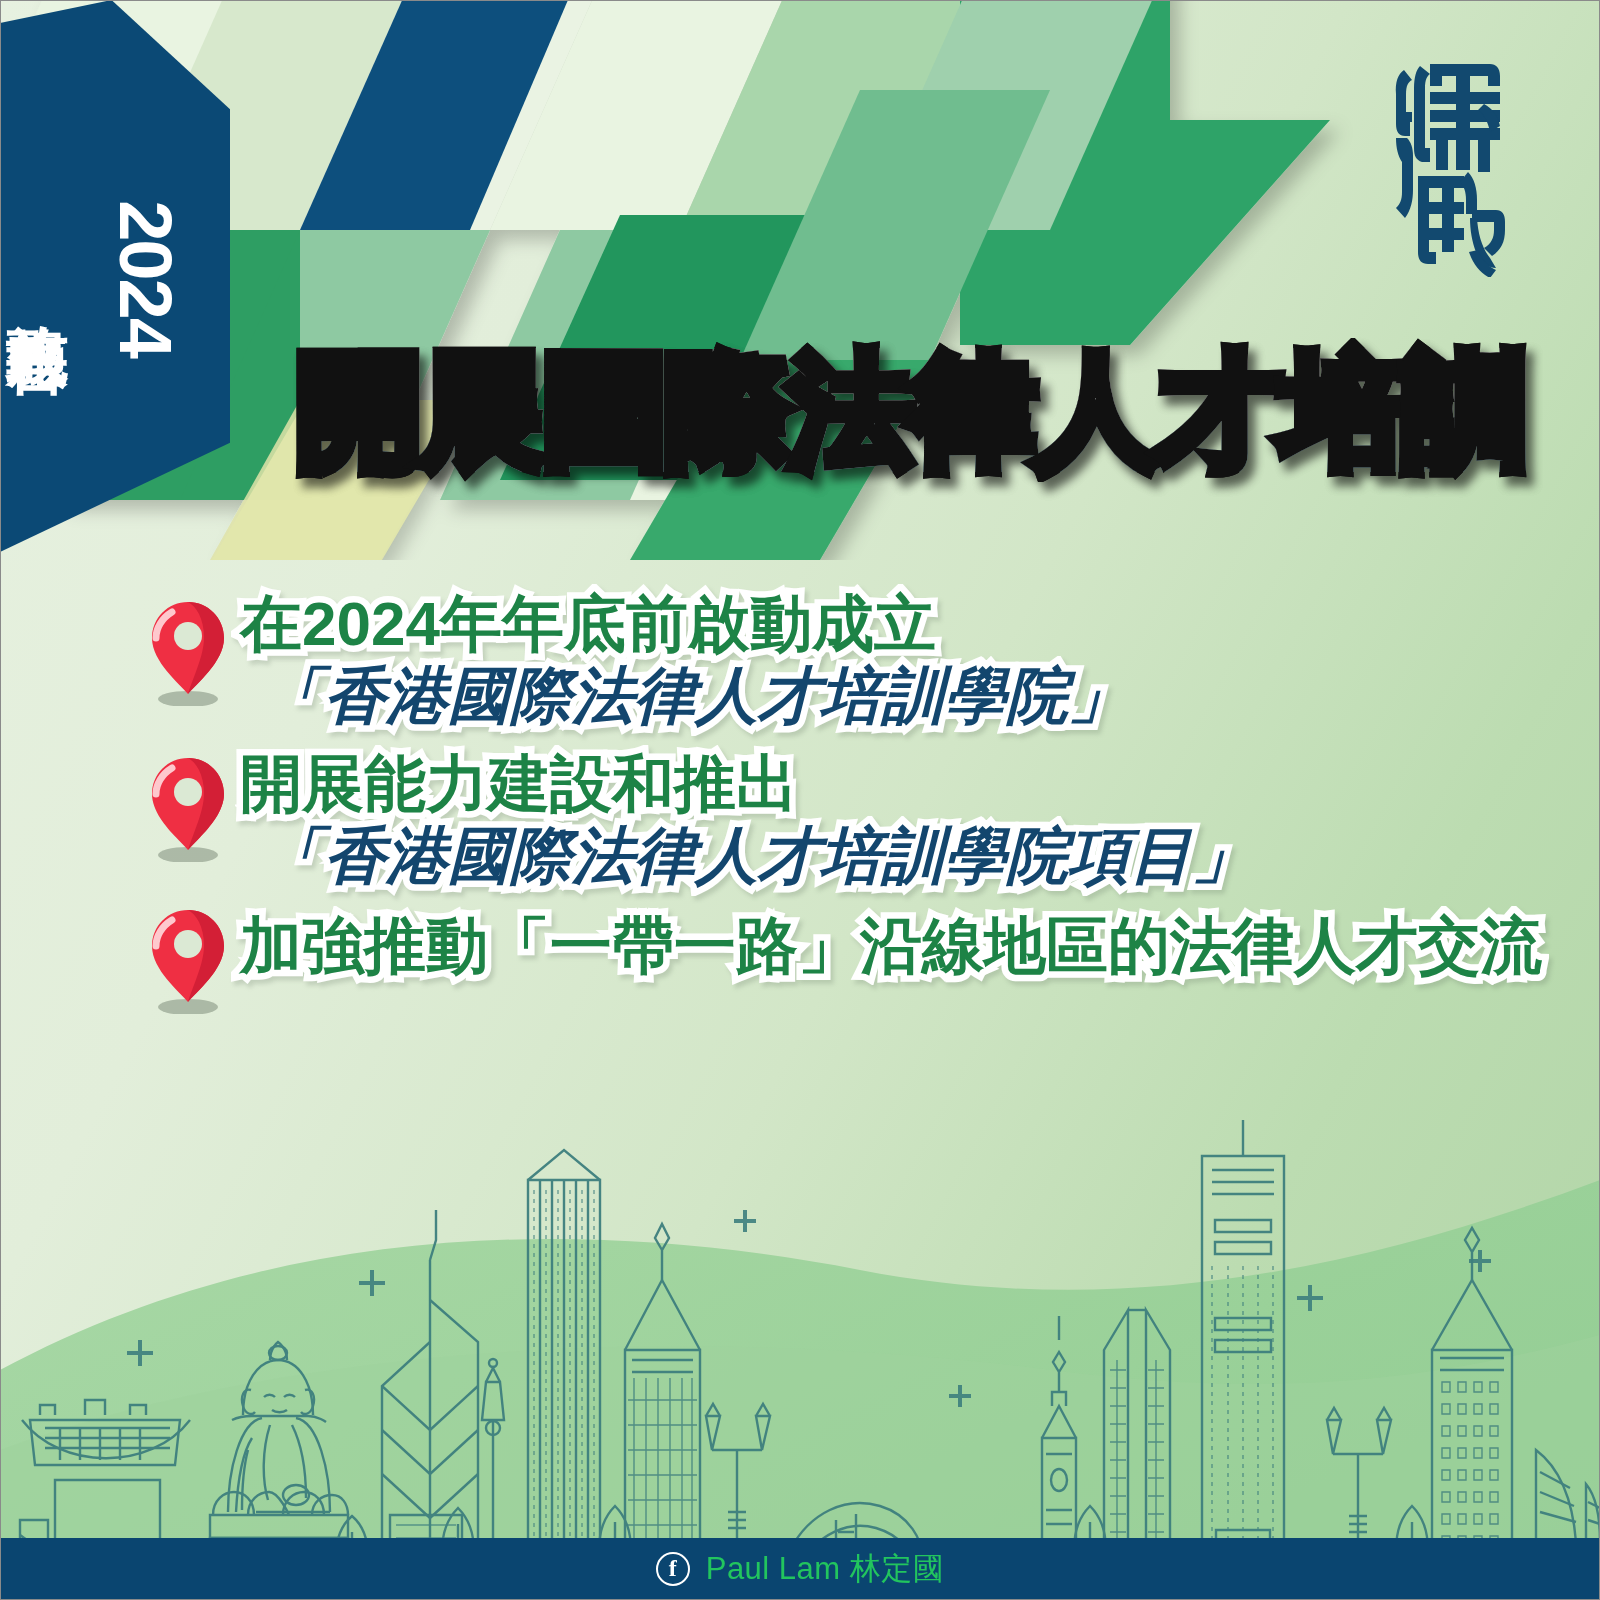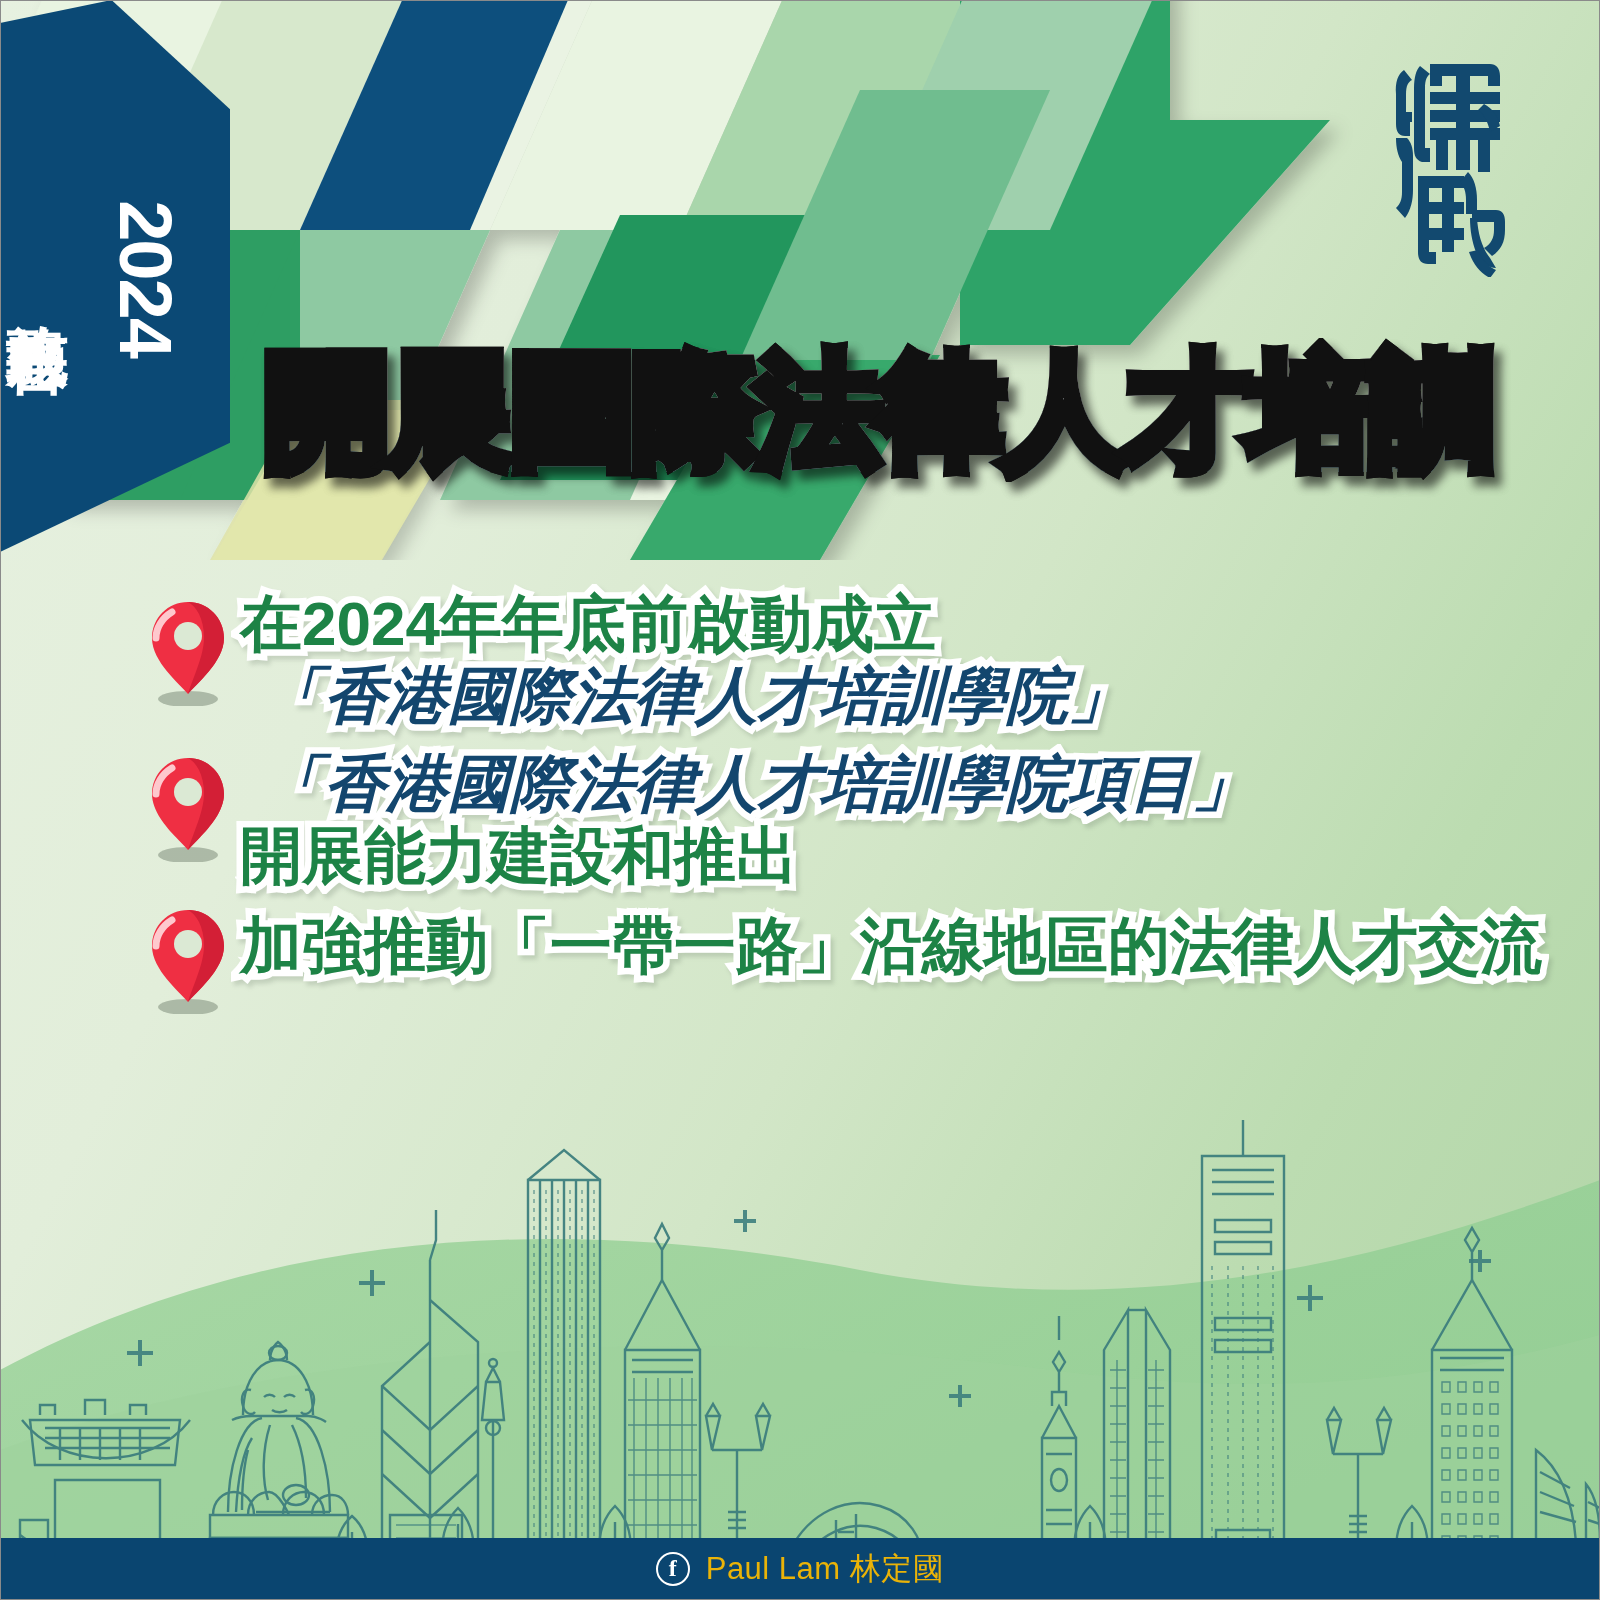--- a/index.html
+++ b/index.html
@@ -62,21 +62,21 @@
     font-size:124px;font-weight:700;line-height:1;letter-spacing:-1px;
     font-family:"Liberation Sans","DejaVu Sans",sans-serif;
     background:linear-gradient(180deg,#ffffff 0%,#ffffff 34%,#d7f3f6 62%,#aee6ef 100%);
     -webkit-background-clip:text;background-clip:text;color:transparent;
     -webkit-text-fill-color:transparent;
     paint-order:stroke fill;
     -webkit-text-stroke:13px #111111;
     filter:drop-shadow(7px 9px 5px rgba(0,0,0,0.34));
     white-space:nowrap;
   }
-  .headline-wrap{position:relative;}
+  .headline-wrap{position:relative;margin-left:32px;}
   .headline-under{
     position:absolute;left:0;top:0;
     font-size:124px;font-weight:700;line-height:1;letter-spacing:-1px;
     font-family:"Liberation Sans","DejaVu Sans",sans-serif;
     color:#111;-webkit-text-stroke:13px #111;
     white-space:nowrap;
     filter:drop-shadow(7px 9px 5px rgba(0,0,0,0.34));
   }
 
   
@@ -102,21 +102,21 @@
   .indent-c{padding-left:100px;}
 
   
   .footer{
     position:absolute;left:0;bottom:0;width:1600px;height:62px;
     background:#0a4570;display:flex;align-items:center;justify-content:center;gap:16px;
   }
   .fb-icon{width:34px;height:34px;border:2.5px solid #ffffff;border-radius:50%;
     display:flex;align-items:center;justify-content:center;color:#fff;
     font-size:24px;font-weight:700;font-family:"Liberation Serif",serif;line-height:1;padding-bottom:2px;box-sizing:border-box;}
-  .fb-name{color:#eab308;font-size:31px;font-weight:400;letter-spacing:.5px;
+  .fb-name{color:#22c55e;font-size:31px;font-weight:400;letter-spacing:.5px;
     font-family:"Liberation Sans","DejaVu Sans",sans-serif;}
   .frame{position:absolute;inset:0;border:1px solid #8a8a8a;pointer-events:none;}
 </style>
 </head>
 <body>
 
 <div id="poster">
 
   <div class="geo">
     <svg width="1600" height="560" viewBox="0 0 1600 560" xmlns="http://www.w3.org/2000/svg">
@@ -417,22 +417,22 @@
     </div>
 
     <div class="b-row" style="height:162px;">
       <svg class="pin" style="top:6px;" viewBox="0 0 92 108" xmlns="http://www.w3.org/2000/svg">
         <ellipse cx="46" cy="101" rx="30" ry="8" fill="#7f8e7c" opacity=".55"></ellipse>
         <path d="M46 4 C26 4 10 20 10 40 C10 64 38 86 46 96 C54 86 82 64 82 40 C82 20 66 4 46 4 Z" fill="#ef2f43"></path>
         <path d="M46 4 C66 4 82 20 82 40 C82 64 54 86 46 96 C50 82 62 58 62 40 C62 20 54 8 46 4 Z" fill="#d31f36"></path>
         <path d="M30 14 C20 20 14 30 14 40" stroke="#ffd9dd" stroke-width="7" stroke-linecap="round" fill="none" opacity=".9"></path>
         <circle cx="46" cy="38" r="14" fill="#dbe9d4"></circle>
       </svg>
+      <div class="line green indent-a">開展能力建設和推出</div>
       <div class="line blue indent-b">「香港國際法律人才培訓學院項目」</div>
-      <div class="line green indent-a">開展能力建設和推出</div>
     </div>
 
     <div class="b-row" style="height:240px;">
       <svg class="pin" style="top:-4px;" viewBox="0 0 92 108" xmlns="http://www.w3.org/2000/svg">
         <ellipse cx="46" cy="101" rx="30" ry="8" fill="#7f8e7c" opacity=".55"></ellipse>
         <path d="M46 4 C26 4 10 20 10 40 C10 64 38 86 46 96 C54 86 82 64 82 40 C82 20 66 4 46 4 Z" fill="#ef2f43"></path>
         <path d="M46 4 C66 4 82 20 82 40 C82 64 54 86 46 96 C50 82 62 58 62 40 C62 20 54 8 46 4 Z" fill="#d31f36"></path>
         <path d="M30 14 C20 20 14 30 14 40" stroke="#ffd9dd" stroke-width="7" stroke-linecap="round" fill="none" opacity=".9"></path>
         <circle cx="46" cy="38" r="14" fill="#dbe9d4"></circle>
       </svg>

